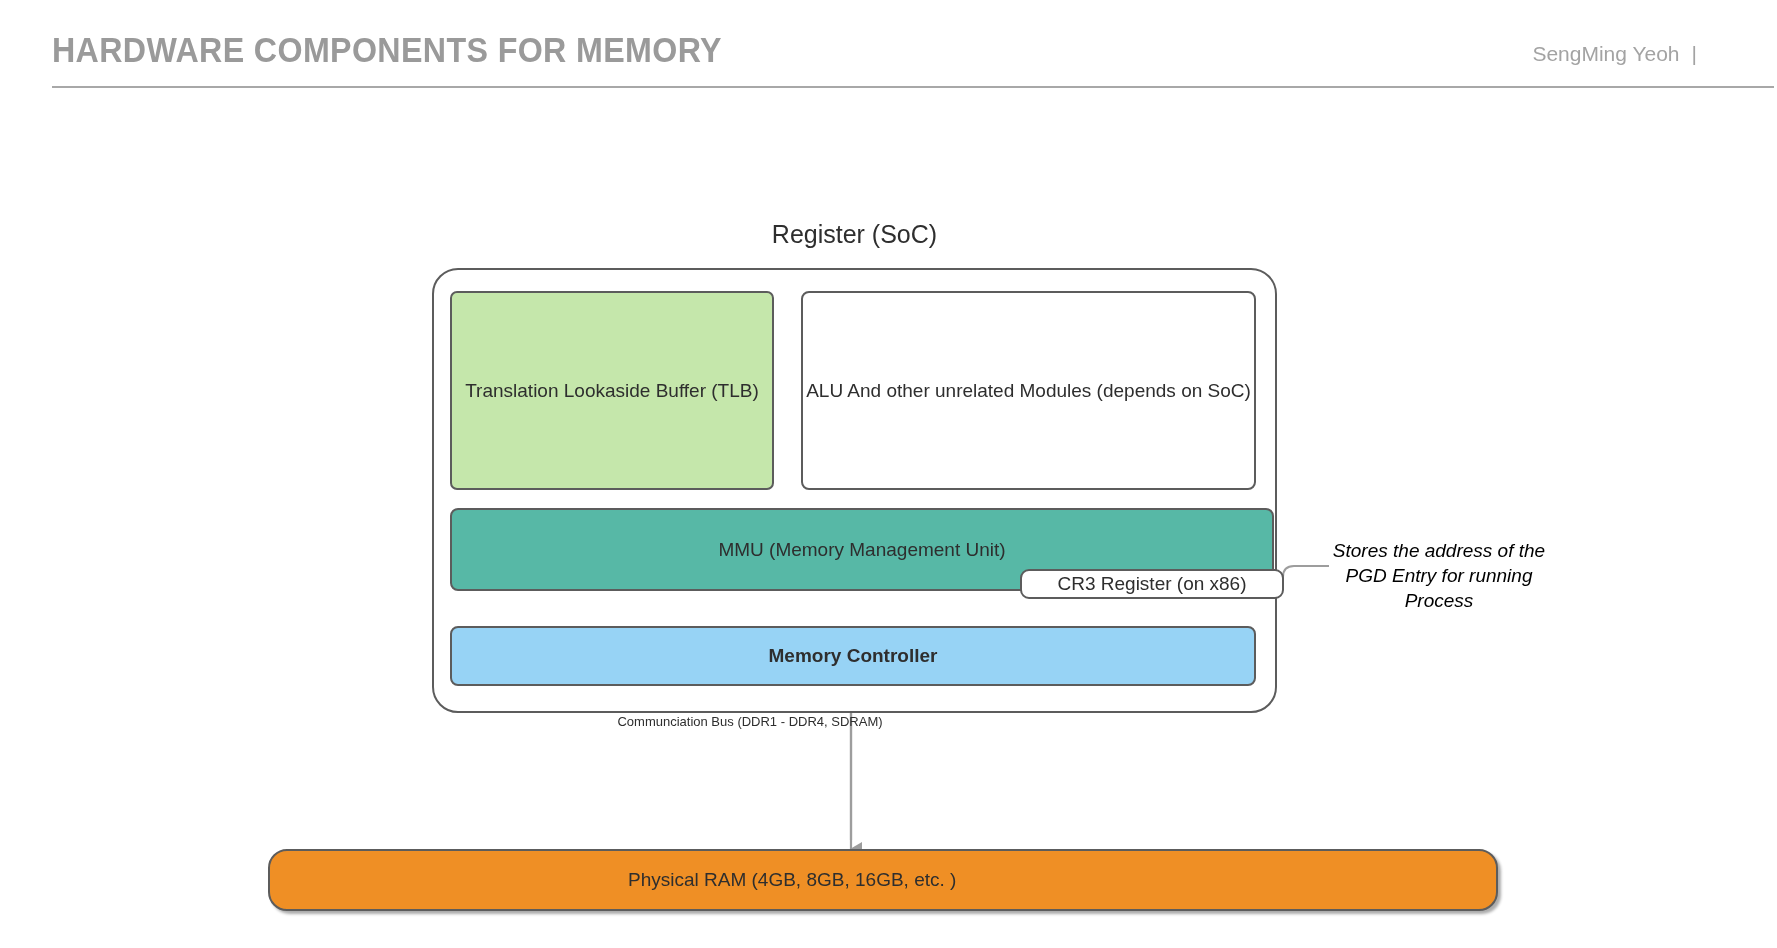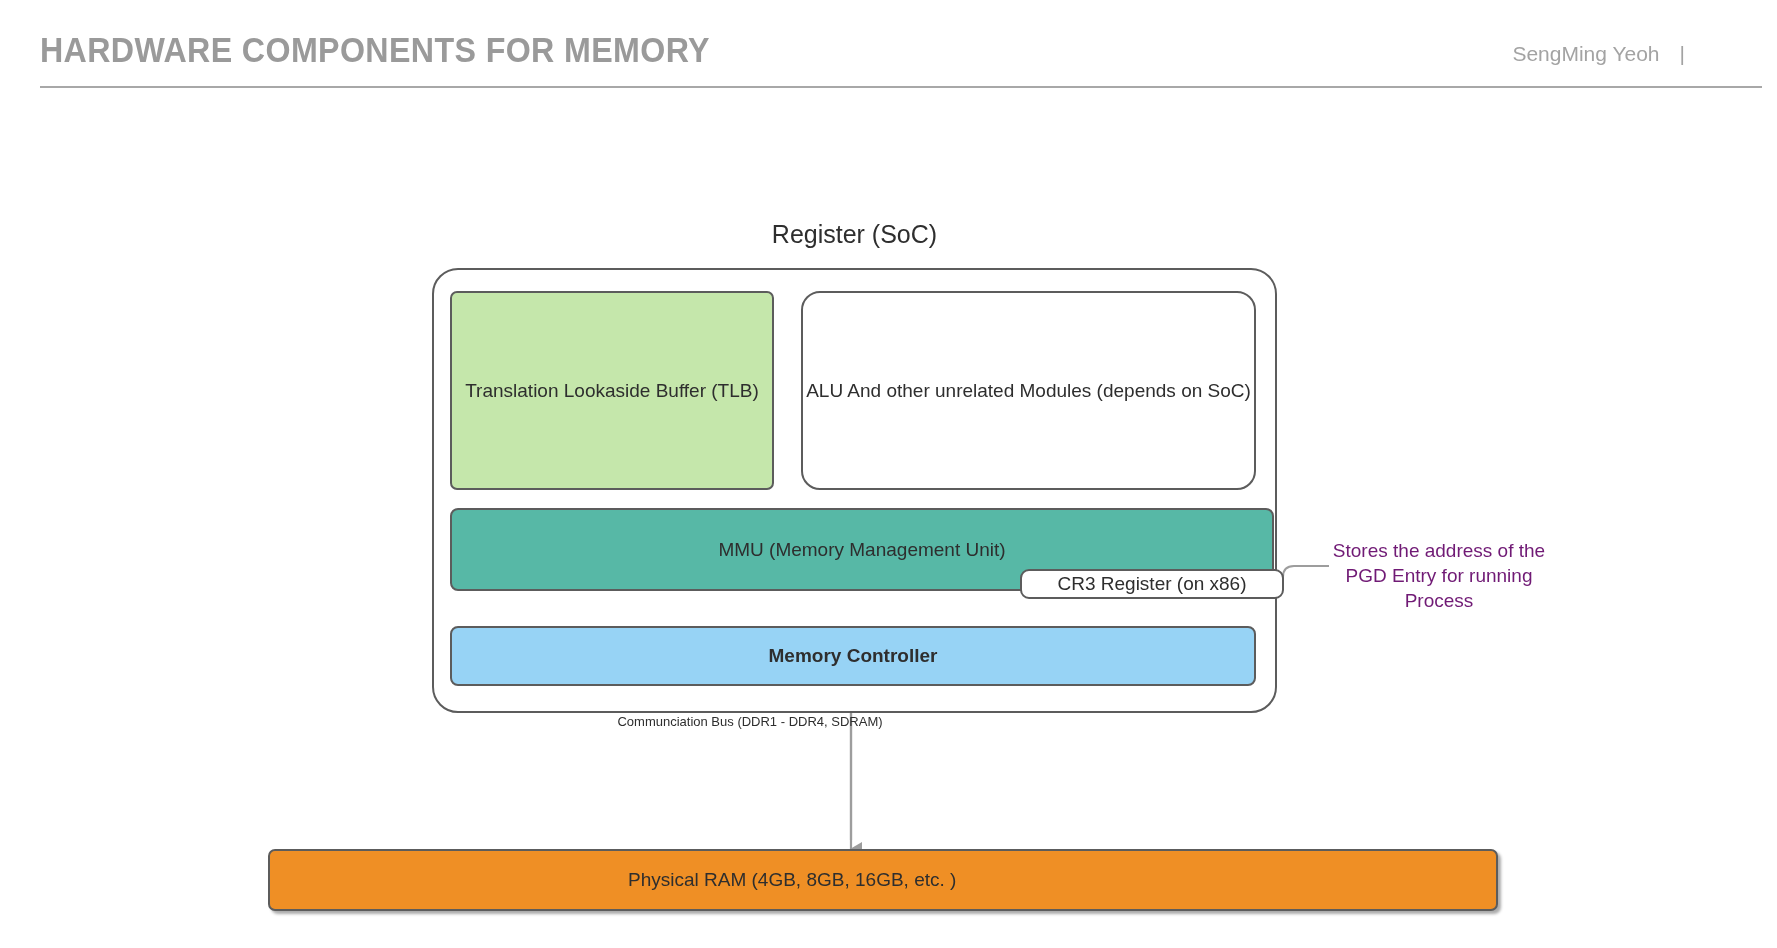--- a/index.html
+++ b/index.html
@@ -14,21 +14,21 @@
     position: relative;
     overflow: hidden;
     font-family: "Liberation Sans", sans-serif;
     color: #3b3b3b;
     -webkit-font-smoothing: antialiased;
   }
 
   
   #slide-header {
     position: absolute;
-    left: 0;
+    left: 12px;
     top: 0;
     width: 1711px;
     height: 98px;
   }
   #page-title {
     position: absolute;
     left: 40px;
     top: 30px;
     font-size: 35px;
     font-weight: bold;
@@ -40,21 +40,21 @@
   }
   #author-block {
     position: absolute;
     right: 26px;
     top: 42px;
     font-size: 21px;
     color: #a3a3a3;
     white-space: nowrap;
     display: flex;
     align-items: center;
-    gap: 20px;
+    gap: 12px;
   }
   #header-rule {
     position: absolute;
     left: 40px;
     top: 86px;
     width: 1722px;
     height: 2px;
     background: #a8a8a8;
   }
 
@@ -118,21 +118,21 @@
     border: 2.5px solid #5c5c5c;
     border-radius: 7px;
   }
   #alu-node {
     left: 801px;
     top: 291px;
     width: 455px;
     height: 199px;
     background: #ffffff;
     border: 2.5px solid #5c5c5c;
-    border-radius: 19px;
+    border-radius: 8px;
   }
   #mmu-node {
     left: 450px;
     top: 508px;
     width: 824px;
     height: 83px;
     background: #57b8a6;
     border: 2.5px solid #5c5c5c;
     border-radius: 8px;
   }
@@ -158,35 +158,36 @@
     border-radius: 8px;
     font-weight: bold;
   }
   #ram-node {
     left: 268px;
     top: 849px;
     width: 1230px;
     height: 62px;
     background: #ef8f25;
     border: 2.5px solid #5c5c5c;
-    border-radius: 7px;
+    border-radius: 19px;
     box-shadow: 3px 3px 3px rgba(0,0,0,0.33);
     justify-content: flex-start;
     padding-left: 358px;
   }
 
   #annotation-note {
     position: absolute;
     left: 1330px;
     top: 538px;
     width: 218px;
     text-align: center;
     font-size: 19px;
     line-height: 1.32;
-    color: #701a75;
+    color: #000000;
+    font-style: italic;
   }
   #bus-label {
     position: absolute;
     left: 560px;
     top: 714px;
     width: 380px;
     text-align: center;
     font-size: 13px;
     color: #2e2e2e;
     white-space: nowrap;

